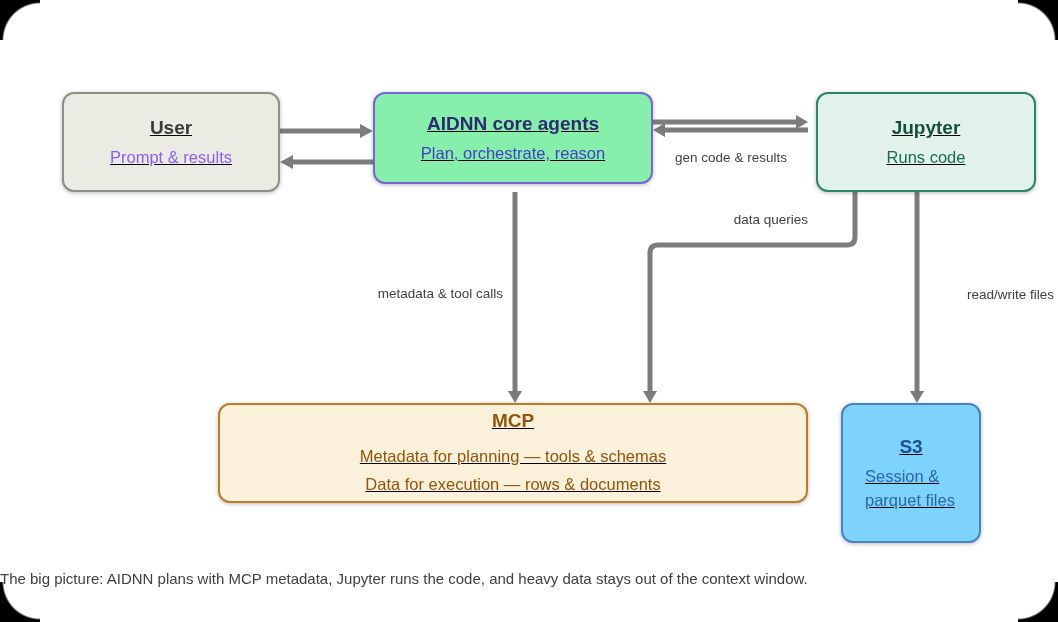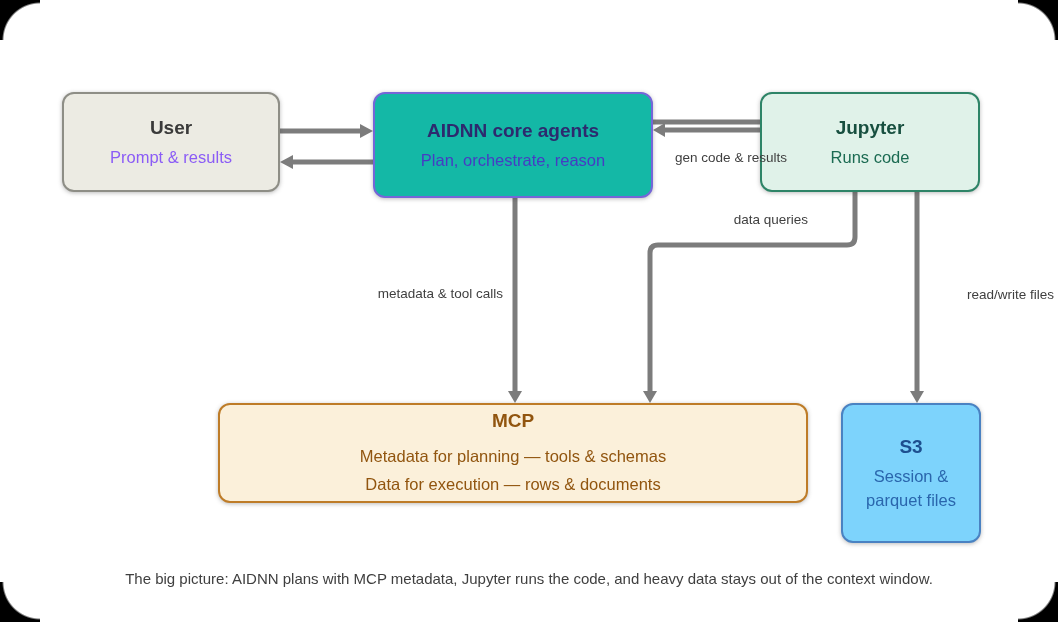--- a/index.html
+++ b/index.html
@@ -13,37 +13,37 @@
   .stage { position: absolute; inset: 0; width: 1058px; height: 622px; }
 
   
   .node {
     position: absolute;
     border-radius: 12px;
     border: 2px solid;
     box-sizing: border-box;
     display: flex; flex-direction: column;
     align-items: center; justify-content: center;
-    text-align: center;
     box-shadow: 0 1px 4px rgba(60,60,60,0.35);
+    text-decoration: underline;
   }
   .node .title { font-weight: bold; font-size: 19px; line-height: 26px; }
   .node .sub   { font-size: 16.5px; line-height: 24px; margin-top: 4px; }
 
   .node-user    { left: 62px;  top: 92px;  width: 218px; height: 100px;
                   background: #ECEBE3; border-color: #8E8E86; }
   .node-user .title { color: #3A3A3A; }
   .node-user .sub   { color: #8b5cf6; }
 
-  .node-aidnn   { left: 373px; top: 92px;  width: 280px; height: 106px;
-                  background: #14b8a6; border-color: #7566D8; }
+  .node-aidnn   { left: 373px; top: 92px;  width: 280px; height: 92px;
+                  background: #86efac; border-color: #7566D8; }
   .node-aidnn .title { color: #2D2A6E; }
   .node-aidnn .sub   { color: #463CC4; }
 
-  .node-jupyter { left: 760px; top: 92px;  width: 220px; height: 100px;
+  .node-jupyter { left: 816px; top: 92px;  width: 220px; height: 100px;
                   background: #E0F2E9; border-color: #2E8467; }
   .node-jupyter .title { color: #174F3F; }
   .node-jupyter .sub   { color: #1B6B52; }
 
   .node-mcp     { left: 218px; top: 403px; width: 590px; height: 100px;
                   background: #FBF0DA; border-color: #BE7C28; }
   .node-mcp .title { color: #91550F; margin-bottom: 8px; }
   .node-mcp .line  { color: #91550F; font-size: 16.5px; line-height: 28px; }
 
   .node-s3      { left: 841px; top: 403px; width: 140px; height: 140px;
@@ -60,21 +60,20 @@
     position: absolute;
     font-size: 13.5px;
     color: #3F3F3F;
     white-space: nowrap;
   }
 
   
   .caption {
     position: absolute;
     left: 0; right: 0; top: 570px;
-    text-align: center;
     font-size: 15px;
     color: #3F3F3F;
   }
 
   
   .corner { position: absolute; width: 40px; height: 40px; }
   .corner.tl { left: 0; top: 0;
     background: radial-gradient(circle 40px at 100% 100%, rgba(0,0,0,0) 0 36px, #000 38px); }
   .corner.tr { right: 0; top: 0;
     background: radial-gradient(circle 40px at 0% 100%, rgba(0,0,0,0) 0 36px, #000 38px); }

